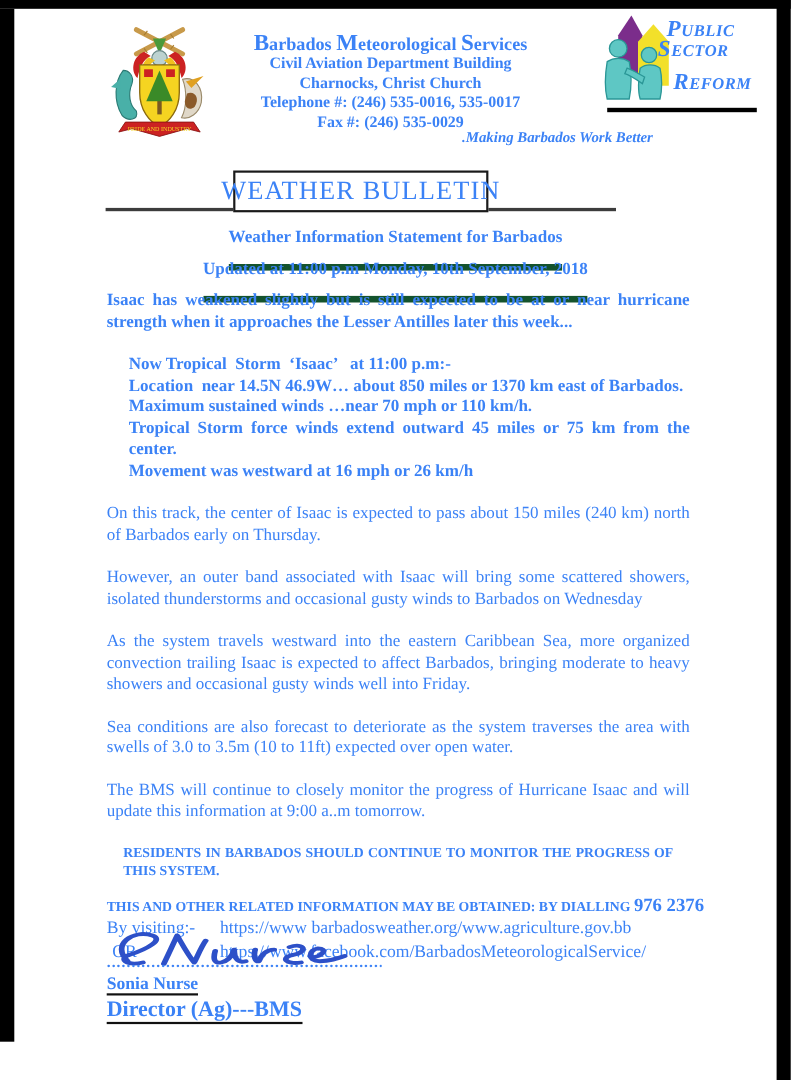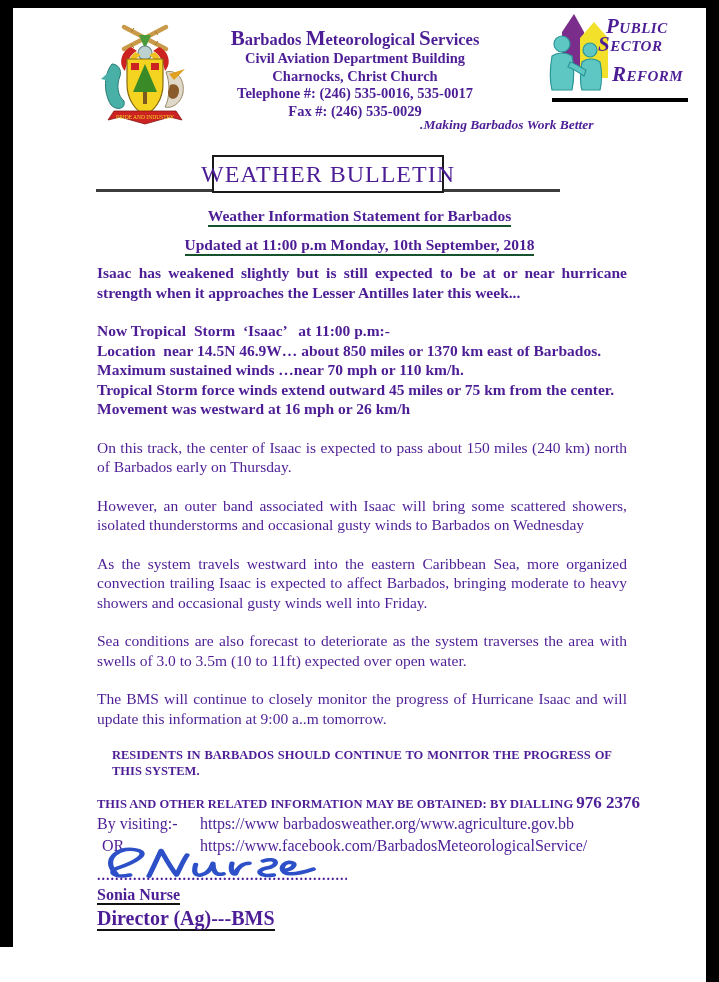--- a/index.html
+++ b/index.html
@@ -1,18 +1,18 @@
 <!DOCTYPE html>
 <html><head>
 <meta charset="utf-8">
 <style>
   html,body{margin:0;padding:0;background:#ffffff;}
   .page{
     position:relative;width:719px;height:982px;background:#ffffff;
-    font-family:"Liberation Serif", serif;color:#4c1d95;overflow:hidden;
+    font-family:"Liberation Serif", serif;color:#3b82f6;overflow:hidden;
   }
   
   .edge-top{position:absolute;left:0;top:0;width:719px;height:8px;background:#000;}
   .edge-left{position:absolute;left:0;top:8px;width:13px;height:939px;background:#000;}
   .edge-right{position:absolute;left:706px;top:0;width:13px;height:982px;background:#000;}
 
   
   .crest{position:absolute;left:100px;top:22px;}
   .lh-text{position:absolute;left:205px;top:28px;width:300px;text-align:center;font-weight:bold;}
   .lh-org{font-size:16.5px;line-height:21px;white-space:nowrap;}
@@ -33,29 +33,29 @@
   
   .band{position:absolute;left:0;top:155px;width:719px;height:40px;}
   .band-rule{position:absolute;left:96px;top:34px;width:464px;height:3px;background:#3c3c3c;}
   .band-box{position:absolute;left:212px;top:0;width:228px;height:34px;background:#fff;
     border:2px solid #1a1a1a;display:flex;align-items:center;justify-content:center;}
   .band-title{font-size:24px;letter-spacing:1px;white-space:nowrap;}
 
   .center-title{position:absolute;left:0;width:719px;text-align:center;font-weight:bold;font-size:15.5px;}
   .ct1{top:207px;}
   .ct2{top:236px;}
-  .center-title span{border-bottom:2px solid #14532d;padding-bottom:1px;}
+  .center-title span{border-bottom:6px solid #14532d;padding-bottom:16px;}
 
   
   .main{position:absolute;left:97px;top:263px;width:530px;font-size:15.5px;line-height:19.5px;}
   .main p{margin:0 0 19px 0;text-align:justify;}
   .bold{font-weight:bold;}
   .pre{white-space:pre-wrap;}
   .storm{margin:0 0 19px 0;}
-  .storm div{font-weight:bold;text-align:justify;}
+  .storm div{font-weight:bold;text-align:justify;margin-left:20px;}
 
   .notice{font-weight:bold;font-size:12.5px;line-height:16px;text-align:justify;margin:15px;}
   .notice2{font-weight:bold;font-size:12.5px;line-height:17px;margin-top:2px;white-space:nowrap;}
   .notice2 .num{font-size:17px;}
   .visit{font-weight:normal;font-size:16px;line-height:22px;white-space:nowrap;}
   .visit .lbl{display:inline-block;width:103px;}
   .visit.or .lbl{padding-left:5px;width:98px;}
 
   
   .sig{position:absolute;left:97px;top:840px;width:300px;}

